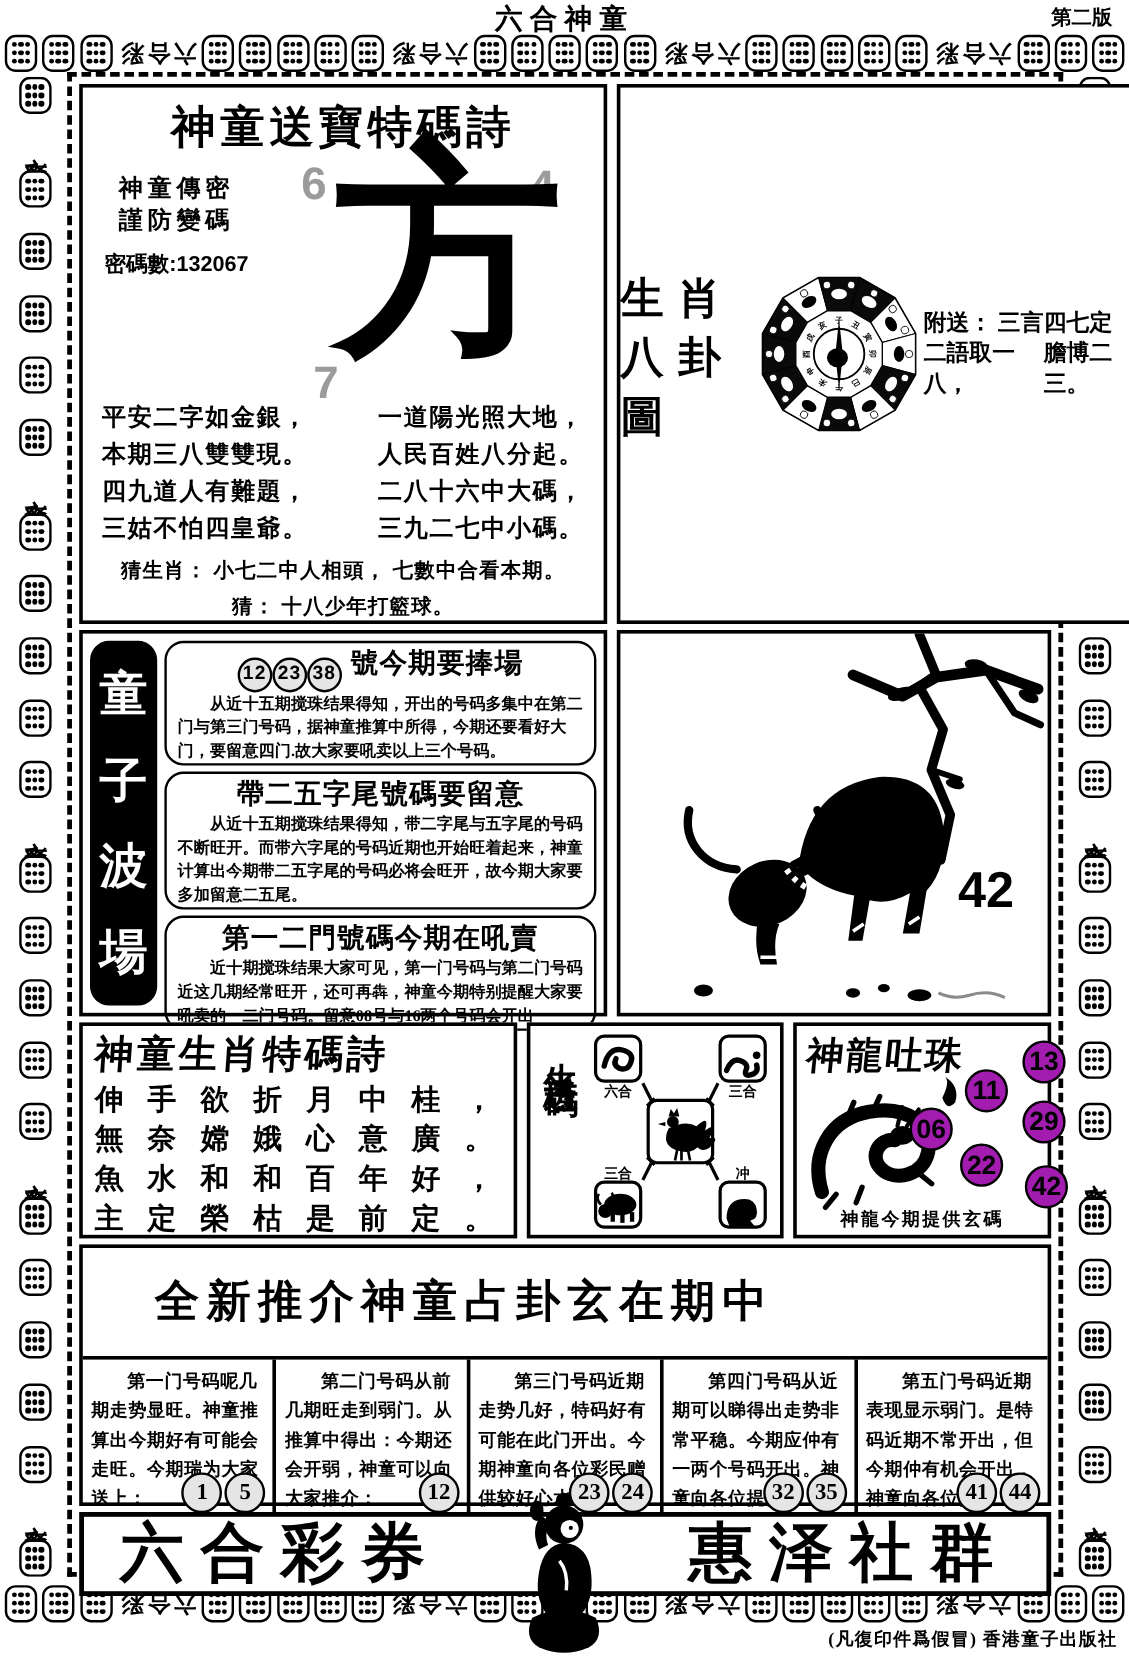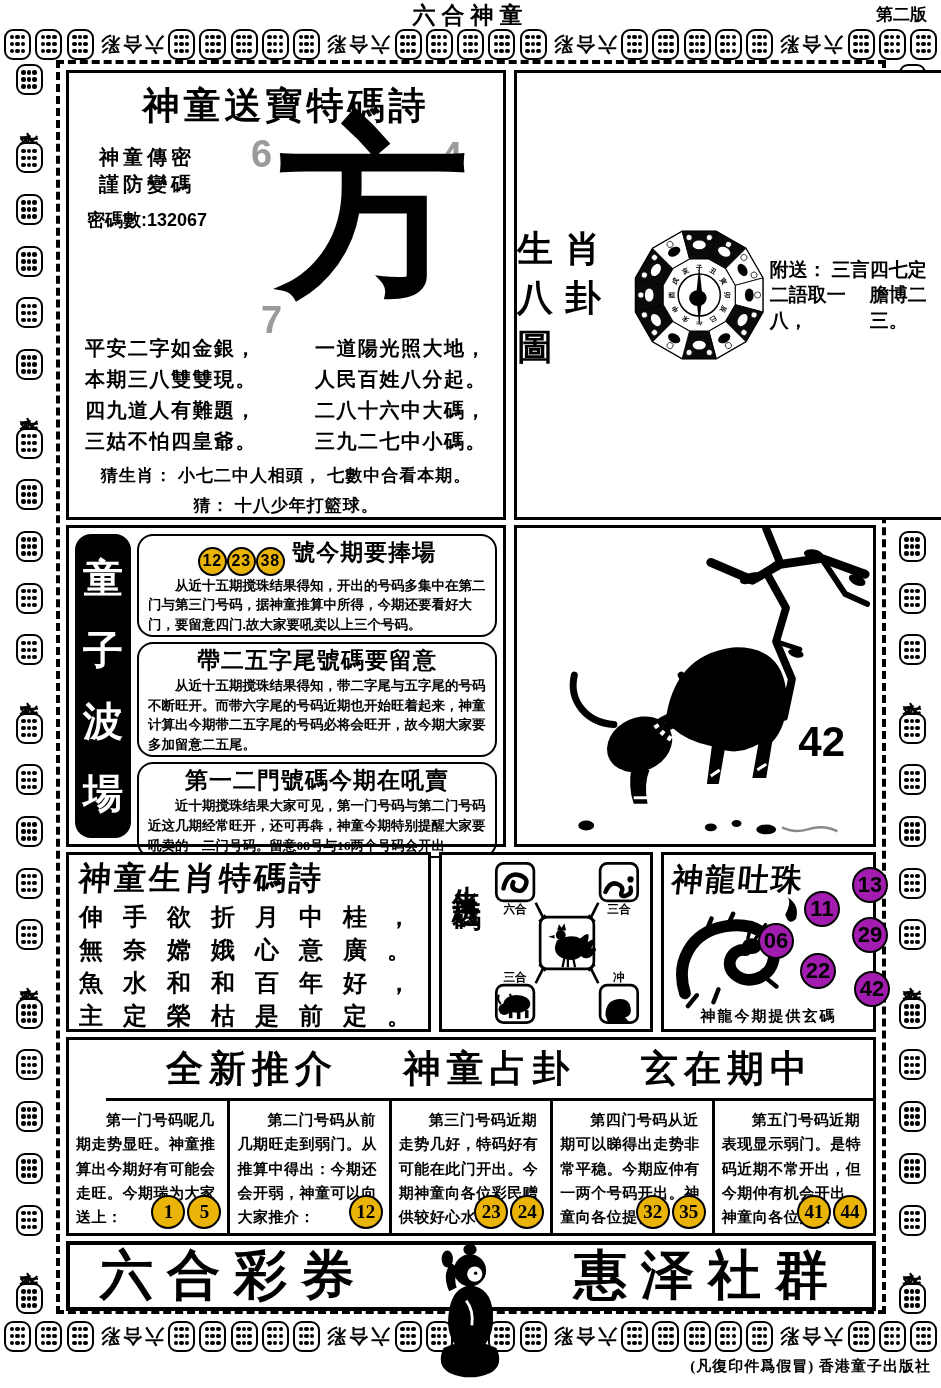--- a/index.html
+++ b/index.html
@@ -63,21 +63,21 @@
   .side-label { flex:0 0 56px; background:#000; border-radius:16px; color:#fff;
     display:flex; flex-direction:column; align-items:center; justify-content:space-evenly;
     font-size:40px; font-weight:900; }
   .wave-notes { flex:1; display:flex; flex-direction:column; gap:5px; }
   .wave-note { border:2px solid #000; border-radius:16px; padding:1px 9px; flex:1; }
   .wn-title { text-align:center; font-size:23px; font-weight:900; letter-spacing:1px; }
   .wn-body { font-family:"Liberation Serif",serif; font-size:13.5px; font-weight:bold;
     line-height:1.45; text-indent:2em; }
   .circ-num { display:inline-flex; align-items:center; justify-content:center;
     width:29px; height:29px; border:2.5px solid #000; border-radius:50%;
-    font-weight:900; font-size:16px; background:#eab308; vertical-align:-6px; }
+    font-weight:900; font-size:16px; background:#e5e5e5; vertical-align:-6px; }
   .buffalo-box { flex:1; }
   .buffalo-num { position:absolute; right:28px; bottom:78px; font-size:42px; font-weight:bold; }
 
   
   .row3 { height:180px; }
   .zpoem-box { flex:0 0 348px; padding:2px 10px; }
   .zp-title { font-family:"Liberation Serif",serif; font-size:32px; font-weight:900;
     letter-spacing:3px; transform:skewX(-4deg); }
   .zp-line { font-family:"Liberation Serif",serif; font-size:24px; font-weight:900;
     letter-spacing:7px; line-height:1.38; white-space:nowrap; }
@@ -90,22 +90,22 @@
   .dr-caption { position:absolute; bottom:3px; left:0; right:0; text-align:center;
     font-family:"Liberation Serif",serif; font-size:15px; font-weight:900; letter-spacing:2px; }
   .dr-num { position:absolute; width:36px; height:36px; border:2.5px solid #000;
     border-radius:50%; display:flex; align-items:center; justify-content:center;
     font-size:22px; font-weight:900; background:#a21caf; }
   .dn0{left:188px;top:12px;} .dn1{left:140px;top:36px;} .dn2{left:94px;top:68px;}
   .dn3{left:188px;top:62px;} .dn4{left:136px;top:98px;} .dn5{left:190px;top:116px;}
 
   
   .row4 { height:218px; display:flex; flex-direction:column; }
-  .rec-header { display:flex; justify-content:space-between; padding:4px 60px;
-    font-size:37px; font-weight:900; letter-spacing:6px; border-bottom:3px solid #000;margin-left:37px; }
+  .rec-header { display:flex; justify-content:flex-start; padding:20px 60px;
+    font-size:37px; font-weight:900; letter-spacing:6px; border-bottom:3px solid #000; }
   .rec-cols { flex:1; display:flex; }
   .rec-col { flex:1; border-right:3px solid #000; padding:7px 7px 4px; position:relative;
     font-family:"Liberation Serif",serif; font-size:15px; font-weight:bold; line-height:1.62; }
   .rec-col:last-child { border-right:none; }
   .rec-text { text-indent:2em; letter-spacing:0.5px; }
   .rec-nums { position:absolute; right:6px; bottom:4px; display:flex; gap:2px; }
   .rec-nums .circ-num { width:34px; height:34px; font-size:19px; }
 
   
   .row5 { height:70px; border-width:4px; display:flex; align-items:center;

